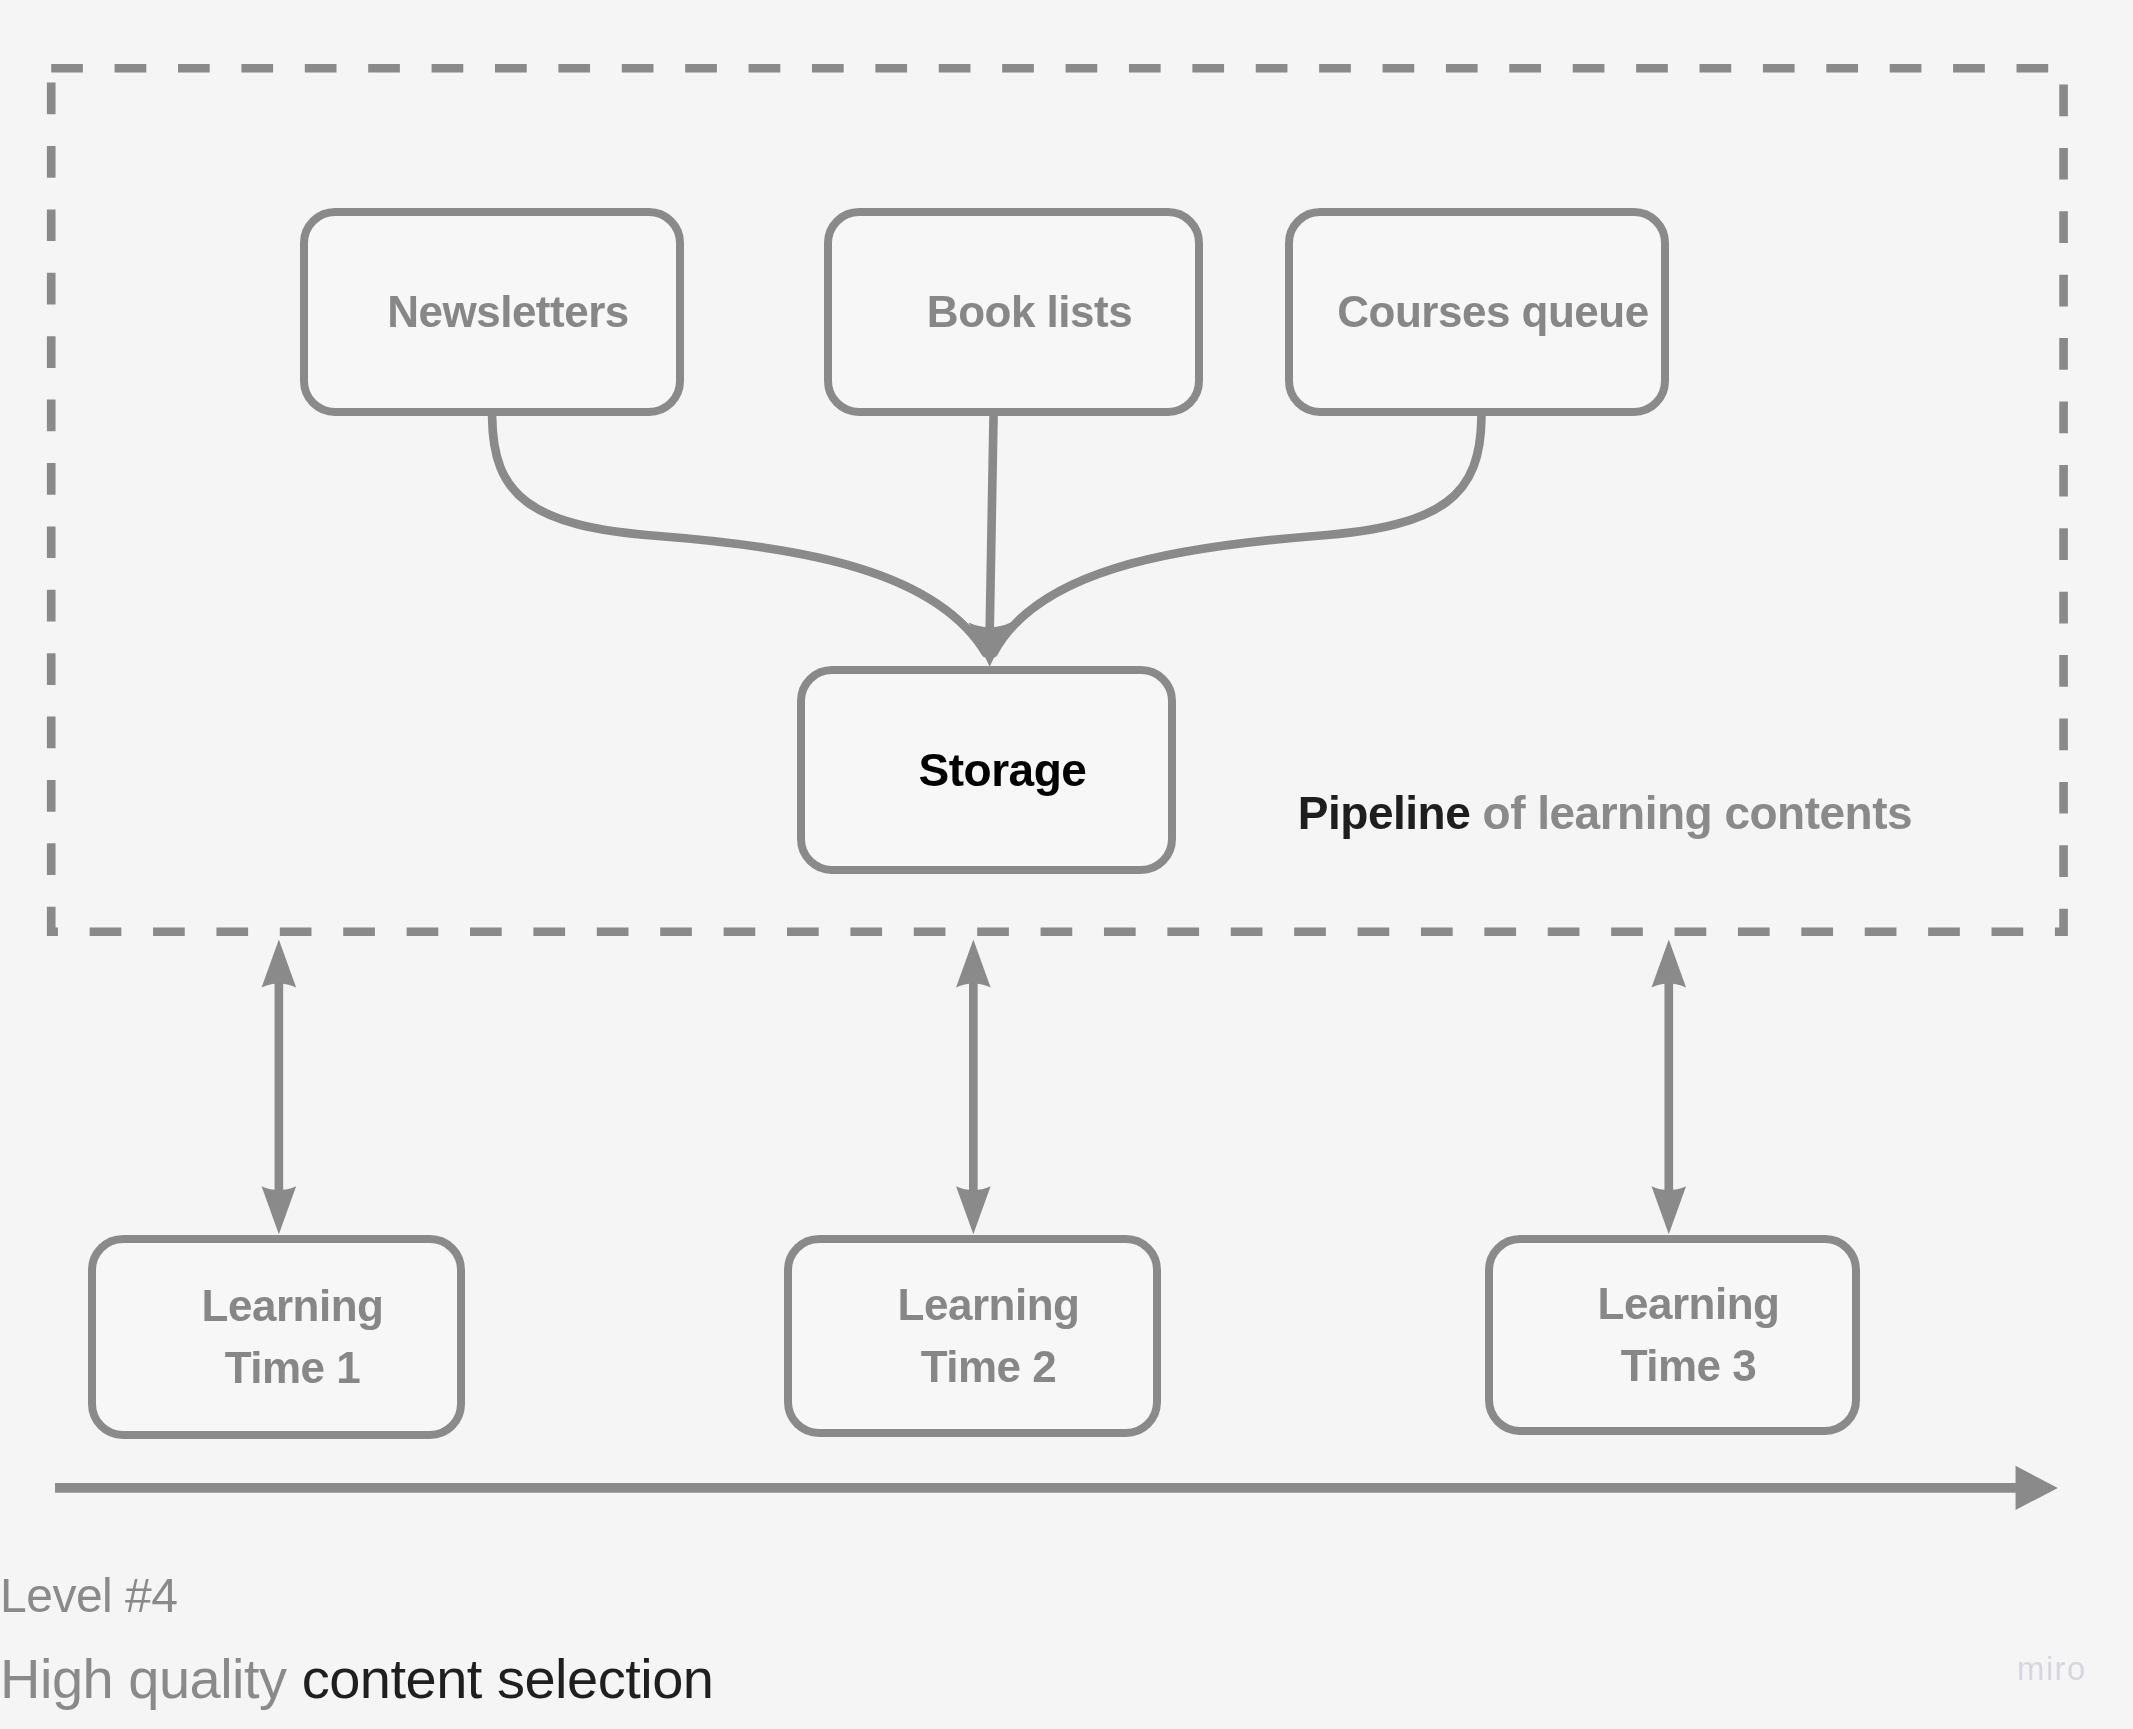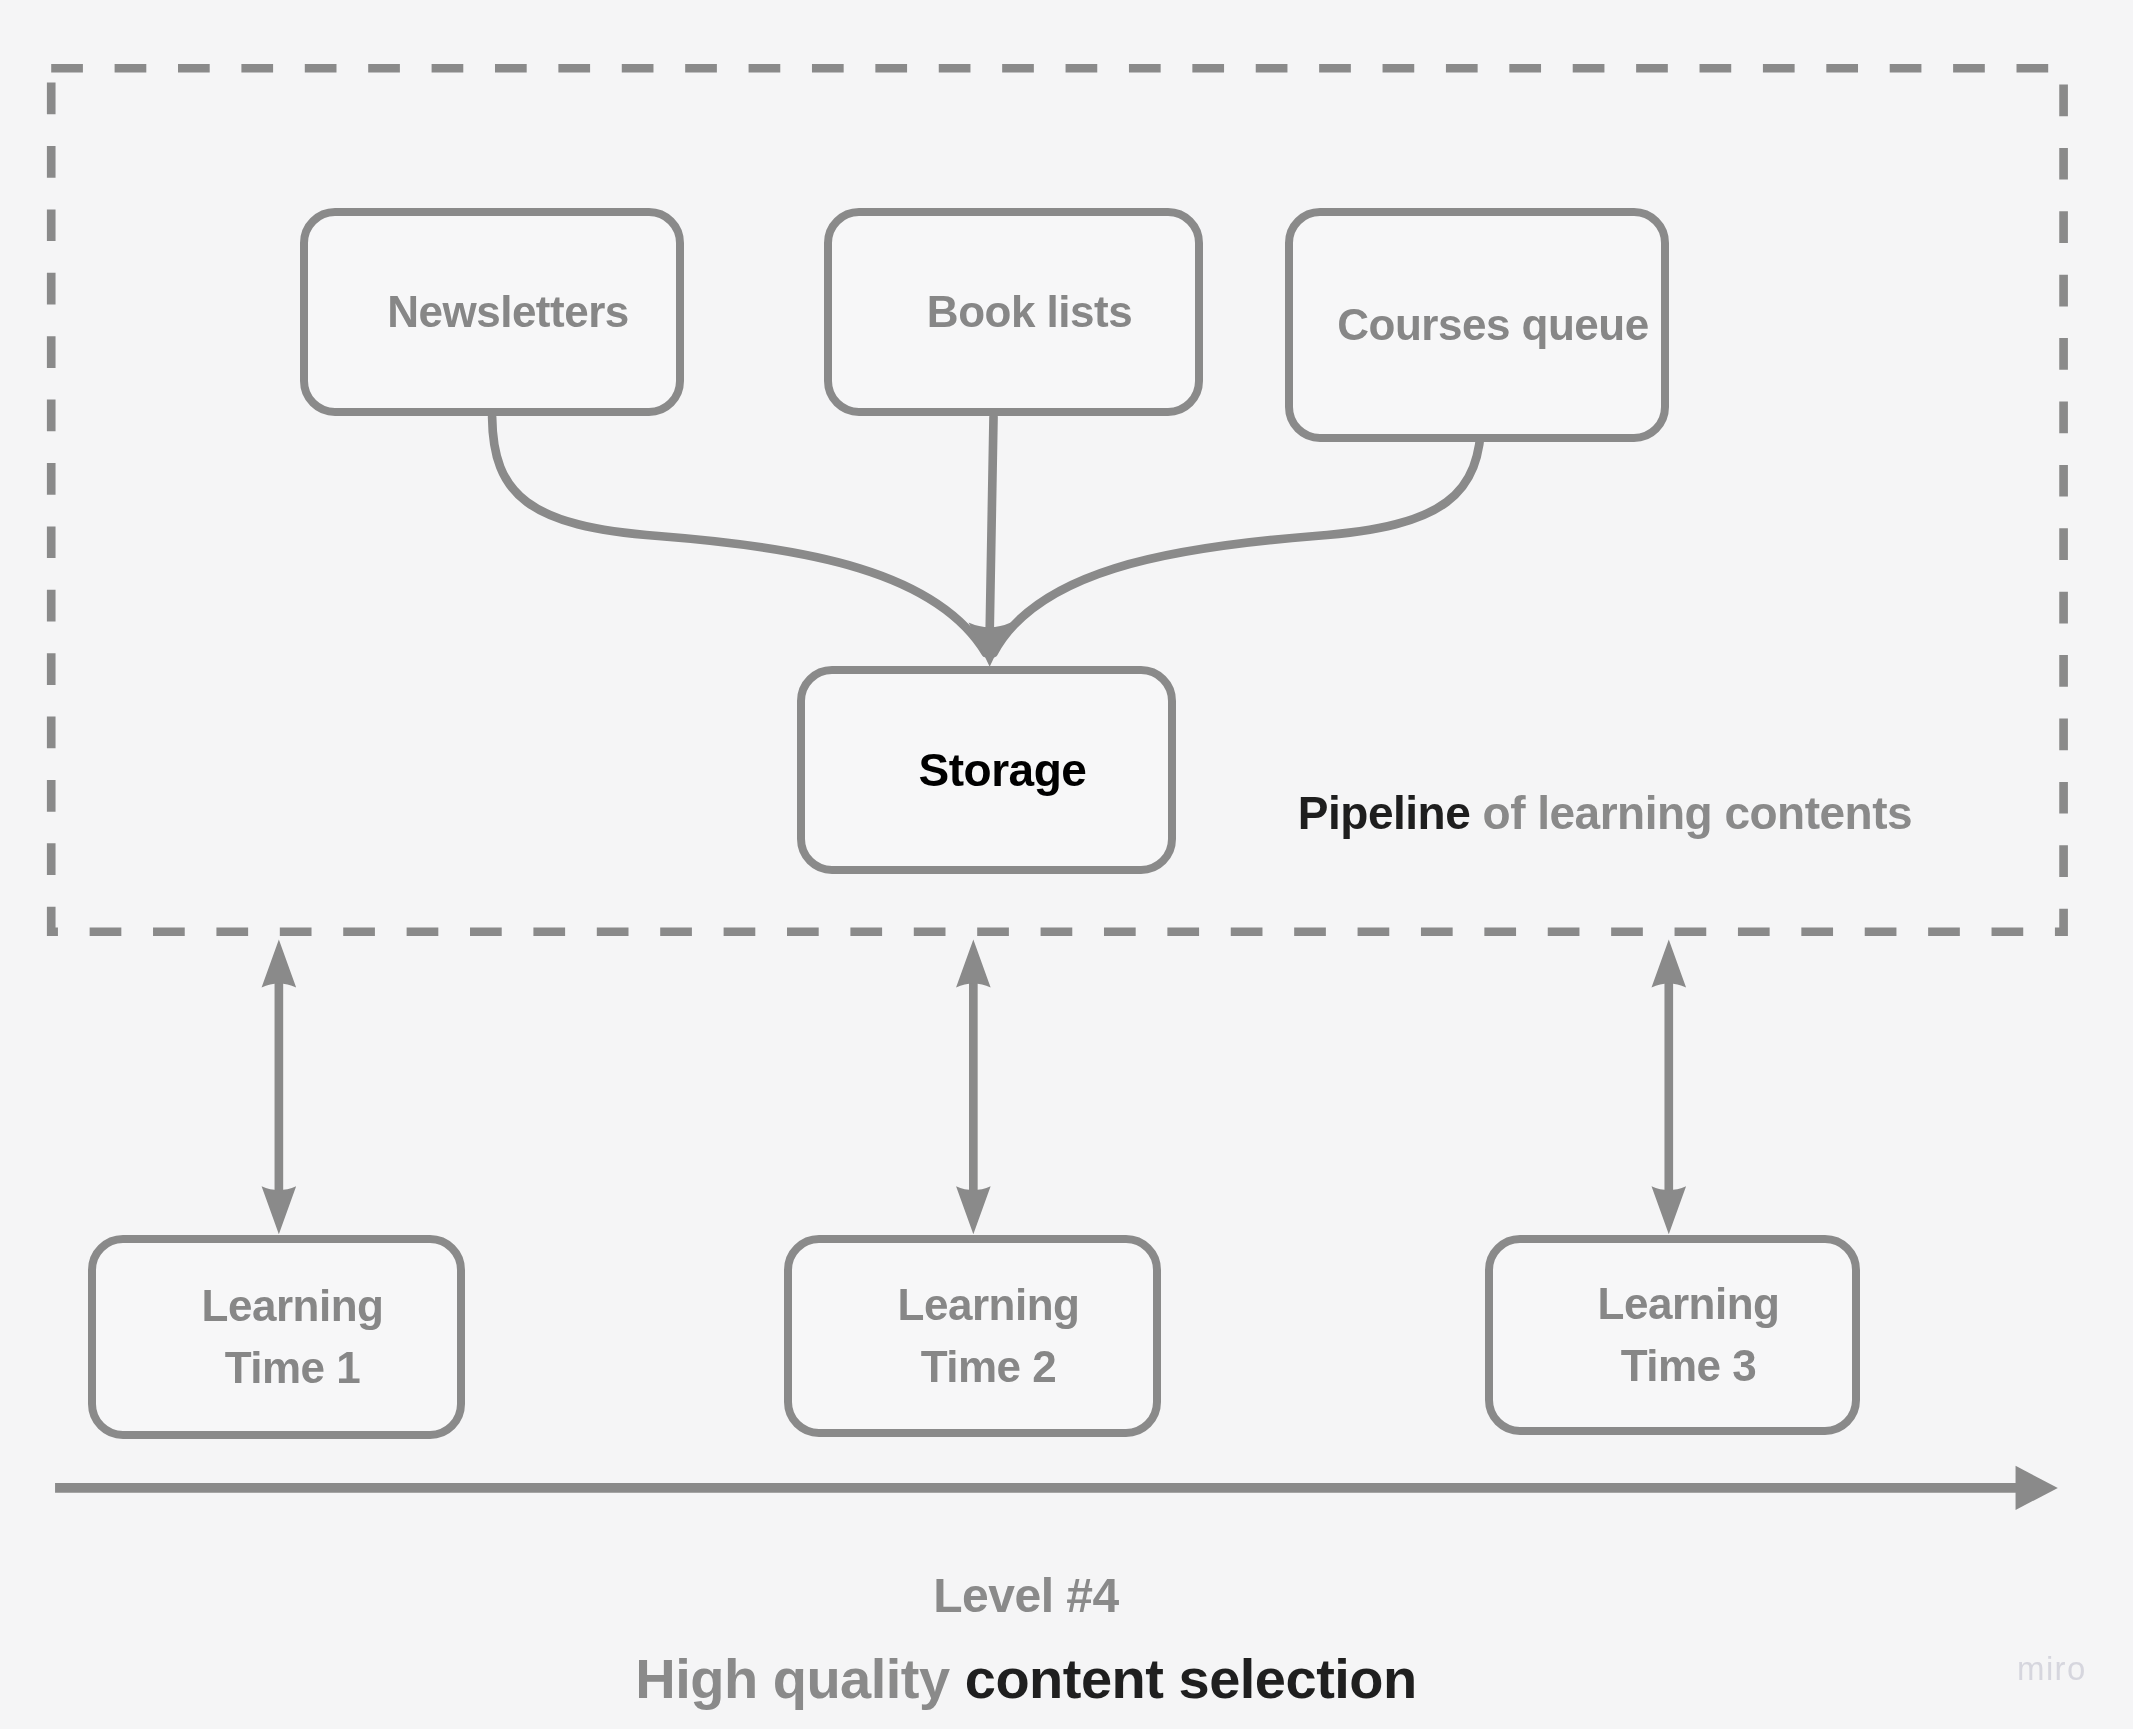--- a/index.html
+++ b/index.html
@@ -25,43 +25,42 @@
     font-size:44px;
     color:#878787;
     letter-spacing:-0.5px;
     padding-left:32px;
   }
   .node .node-label{display:block;}
   .node.dark-label{color:#000000;font-size:46px;}
 
   .n-newsletters{left:300px;top:208px;width:384px;height:208px;}
   .n-booklists{left:824px;top:208px;width:379px;height:208px;}
-  .n-coursesqueue{left:1285px;top:208px;width:384px;height:234px;}
+  .n-coursesqueue{left:1285px;top:208px;width:384px;height:208px;}
   .n-storage{left:797px;top:666px;width:379px;height:208px;}
 
   .n-lt1{left:88px;top:1235px;width:377px;height:204px;}
   .n-lt2{left:784px;top:1235px;width:377px;height:202px;}
   .n-lt3{left:1485px;top:1235px;width:375px;height:200px;}
   .lt .node-label{white-space:pre-line;line-height:1.4;}
 
   .pipeline-label{
     position:absolute;left:1288px;top:786px;width:634px;
     text-align:center;
     font-size:46px;font-weight:700;
     color:#8a8a8a;
     letter-spacing:-0.5px;
     white-space:nowrap;
   }
   .pipeline-label .dark{color:#1e1e1e;}
 
   .caption{
     position:absolute;left:0;top:1568px;width:1964px;
-    text-align:center;font-weight:700;color:#8a8a8a;
+    font-weight:400;color:#8a8a8a;
     letter-spacing:-0.5px;
-    margin-left:44px;
   }
   .caption-line1{font-size:48px;}
   .caption-line2{margin-top:23px;font-size:56px;}
   .caption-line2 .dark{color:#1f1f1f;}
 
   .watermark{
     position:absolute;left:2017px;top:1650px;
     font-size:33px;font-weight:400;
     color:#d6d6de;letter-spacing:1.4px;
   }

